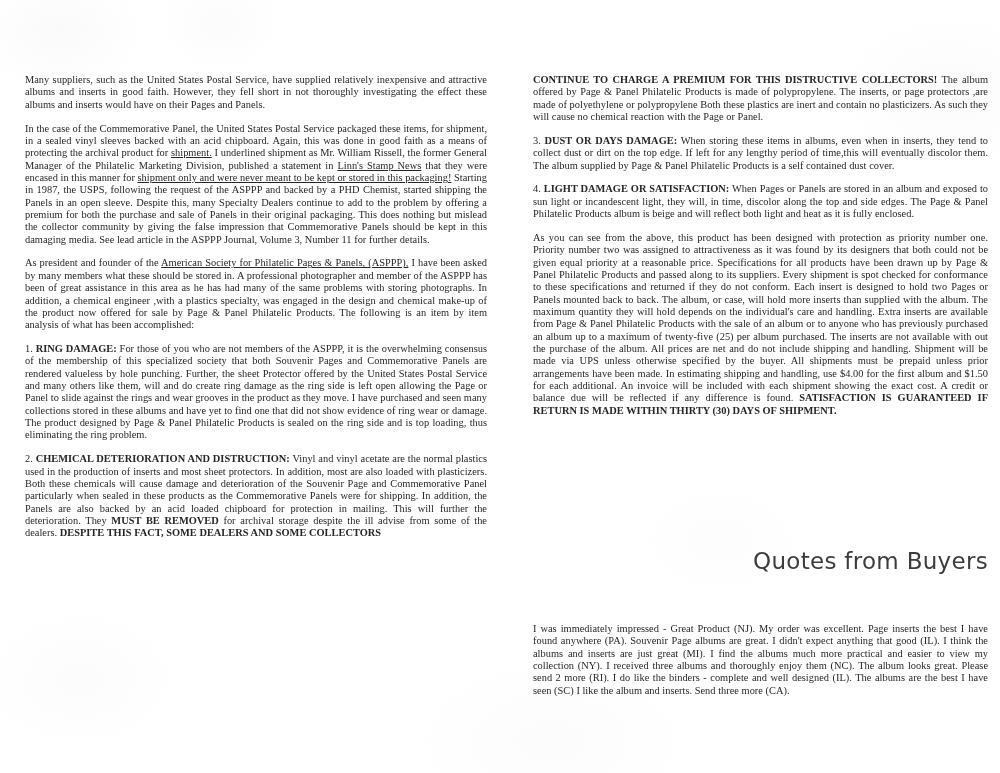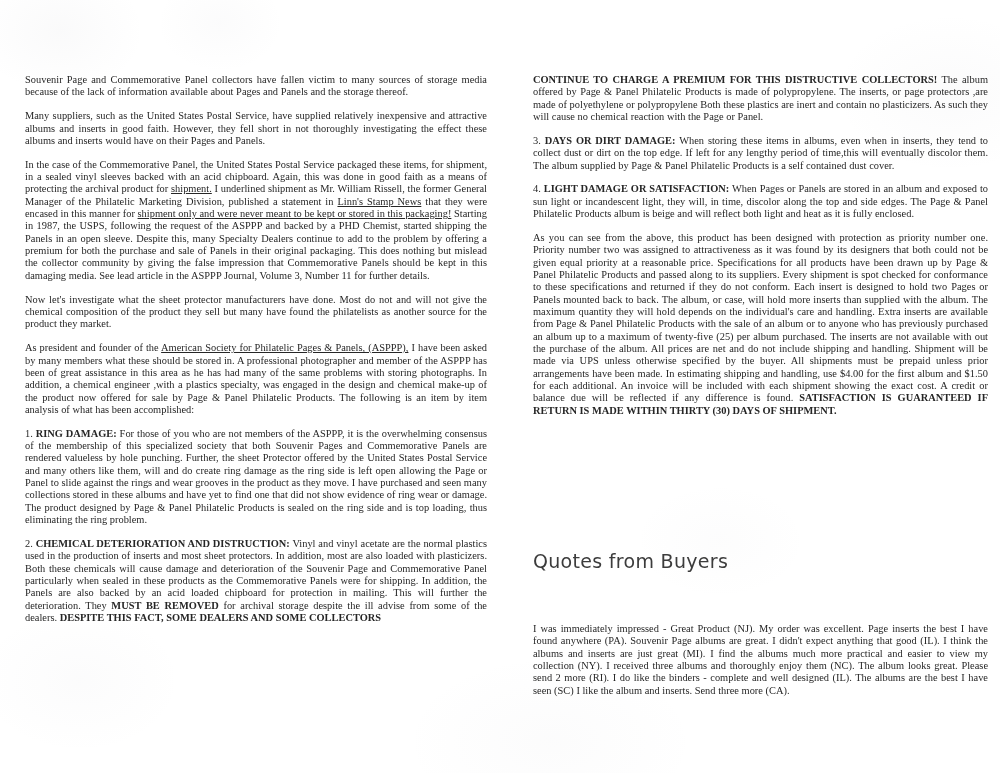--- a/index.html
+++ b/index.html
@@ -55,23 +55,23 @@
 
   .b { font-weight: bold; }
   .u { text-decoration: underline; text-underline-offset: 1px; }
 
   
   .quotes-heading {
     position: absolute;
     left: 533px;
     top: 546px;
     width: 455px;
-    text-align: left;
+    text-align: right;
     font-family: "DejaVu Sans", "Liberation Sans", sans-serif;
-    font-size: 19px;
+    font-size: 23px;
     line-height: 30px;
     font-weight: 400;
     color: #3c3c3c;
     letter-spacing: 0.3px;
     white-space: nowrap;
   }
 
   .quotes-block {
     position: absolute;
     left: 533px;
@@ -80,32 +80,30 @@
   }
 </style>
 </head>
 <body>
 
 <div class="page">
 
   <div class="scan-noise"></div>
 
   <div class="column column-left">
-    <p class="para">Souvenir Page and Commemorative Panel collectors have fallen victim to many sources of storage media because of the lack of information available about Pages and Panels and the storage thereof.</p>
     <p class="para">Many suppliers, such as the United States Postal Service, have supplied relatively inexpensive and attractive albums and inserts in good faith. However, they fell short in not thoroughly investigating the effect these albums and inserts would have on their Pages and Panels.</p>
     <p class="para">In the case of the Commemorative Panel, the United States Postal Service packaged these items, for shipment, in a sealed vinyl sleeves backed with an acid chipboard. Again, this was done in good faith as a means of protecting the archival product for <span class="u">shipment.</span> I underlined shipment as Mr. William Rissell, the former General Manager of the Philatelic Marketing Division, published a statement in <span class="u">Linn's Stamp News</span> that they were encased in this manner for <span class="u">shipment only and were never meant to be kept or stored in this packaging!</span> Starting in 1987, the USPS, following the request of the ASPPP and backed by a PHD Chemist, started shipping the Panels in an open sleeve. Despite this, many Specialty Dealers continue to add to the problem by offering a premium for both the purchase and sale of Panels in their original packaging. This does nothing but mislead the collector community by giving the false impression that Commemorative Panels should be kept in this damaging media. See lead article in the ASPPP Journal, Volume 3, Number 11 for further details.</p>
-    <p class="para">Now let's investigate what the sheet protector manufacturers have done. Most do not and will not give the chemical composition of the product they sell but many have found the philatelists as another source for the product they market.</p>
     <p class="para">As president and founder of the <span class="u">American Society for Philatelic Pages &amp; Panels, (ASPPP),</span> I have been asked by many members what these should be stored in. A professional photographer and member of the ASPPP has been of great assistance in this area as he has had many of the same problems with storing photographs. In addition, a chemical engineer ,with a plastics specialty, was engaged in the design and chemical make-up of the product now offered for sale by Page &amp; Panel Philatelic Products. The following is an item by item analysis of what has been accomplished:</p>
     <p class="para">1. <span class="b">RING DAMAGE:</span> For those of you who are not members of the ASPPP, it is the overwhelming consensus of the membership of this specialized society that both Souvenir Pages and Commemorative Panels are rendered valueless by hole punching. Further, the sheet Protector offered by the United States Postal Service and many others like them, will and do create ring damage as the ring side is left open allowing the Page or Panel to slide against the rings and wear grooves in the product as they move. I have purchased and seen many collections stored in these albums and have yet to find one that did not show evidence of ring wear or damage. The product designed by Page &amp; Panel Philatelic Products is sealed on the ring side and is top loading, thus eliminating the ring  problem.</p>
     <p class="para">2. <span class="b">CHEMICAL DETERIORATION AND DISTRUCTION:</span> Vinyl and vinyl acetate are the normal plastics used in the production of inserts and most sheet protectors. In addition, most are also loaded with plasticizers. Both these chemicals will cause damage and deterioration of the Souvenir Page and Commemorative Panel particularly when sealed in these products  as the Commemorative Panels were for shipping. In addition, the Panels are also backed by an acid loaded chipboard for protection in mailing. This will further the deterioration. They  <span class="b">MUST BE REMOVED</span> for archival storage despite the ill advise from some of the dealers.    <span class="b">DESPITE THIS FACT, SOME DEALERS AND SOME COLLECTORS</span></p>
   </div>
 
   <div class="column column-right">
     <p class="para"><span class="b">CONTINUE TO CHARGE A PREMIUM FOR THIS DISTRUCTIVE COLLECTORS!</span> The album offered by Page &amp; Panel Philatelic  Products is made of polypropylene. The inserts, or page protectors ,are made of polyethylene or polypropylene  Both these plastics are inert and contain no plasticizers. As such they will cause no chemical reaction with the Page or Panel.</p>
-    <p class="para">3.  <span class="b">DAYS OR DIRT DAMAGE:</span>  When  storing these items in albums, even when in inserts, they tend to collect dust or dirt on the top edge. If left for any lengthy period of time,this will eventually discolor them.  The album supplied by Page &amp; Panel Philatelic Products is a self contained dust cover.</p>
+    <p class="para">3.  <span class="b">DUST OR DAYS DAMAGE:</span>  When  storing these items in albums, even when in inserts, they tend to collect dust or dirt on the top edge. If left for any lengthy period of time,this will eventually discolor them.  The album supplied by Page &amp; Panel Philatelic Products is a self contained dust cover.</p>
     <p class="para">4.  <span class="b">LIGHT DAMAGE OR SATISFACTION:</span>  When Pages or Panels are stored in an album and exposed to sun light or incandescent light, they will, in time, discolor along the top and side edges.  The Page &amp; Panel Philatelic Products album is beige  and will reflect both light and heat as it is fully enclosed.</p>
     <p class="para">As you can see from the above, this product has been designed with protection as priority number one.  Priority number two was assigned to attractiveness as it was found by its designers that both could not be given equal priority at a reasonable price.  Specifications for all products have been drawn up by Page &amp; Panel Philatelic Products and passed along to its suppliers.  Every shipment is spot checked for conformance to these specifications and returned if they do not conform.  Each insert is designed to hold two Pages or Panels mounted back to back.  The album, or case, will hold more inserts than supplied with the album.  The maximum quantity they will hold depends on the individual's care and handling.  Extra inserts are available from Page  &amp; Panel Philatelic Products with the sale of an album or to anyone who has previously purchased an album up to a maximum of twenty-five (25) per album purchased.  The inserts are not available with out the purchase of the album.  All prices are net and do not include shipping and handling.  Shipment will be made via UPS unless otherwise specified by the buyer.  All shipments must be prepaid unless prior arrangements have been made.  In estimating shipping and handling, use $4.00 for the first album and $1.50 for each additional.  An invoice will be included with each shipment showing the exact cost.  A credit or balance due will be reflected if any difference is found.  <span class="b">SATISFACTION IS GUARANTEED IF RETURN IS MADE WITHIN THIRTY (30) DAYS OF SHIPMENT.</span></p>
   </div>
 
   <div class="quotes-heading">Quotes from Buyers</div>
 
   <div class="quotes-block">
     <p class="para">I was immediately impressed - Great Product (NJ).  My order was excellent.  Page inserts the best I have found anywhere (PA).  Souvenir Page albums are great.  I didn't expect anything that good (IL).  I think the albums and inserts are just great (MI).  I find the albums much more practical and easier to view my collection (NY).  I received three albums and thoroughly enjoy them (NC).  The album looks great.  Please send 2 more (RI).  I do like the  binders - complete and well designed (IL).  The albums are the best I have seen (SC)  I like the album and inserts.  Send three more (CA).</p>
   </div>
 

